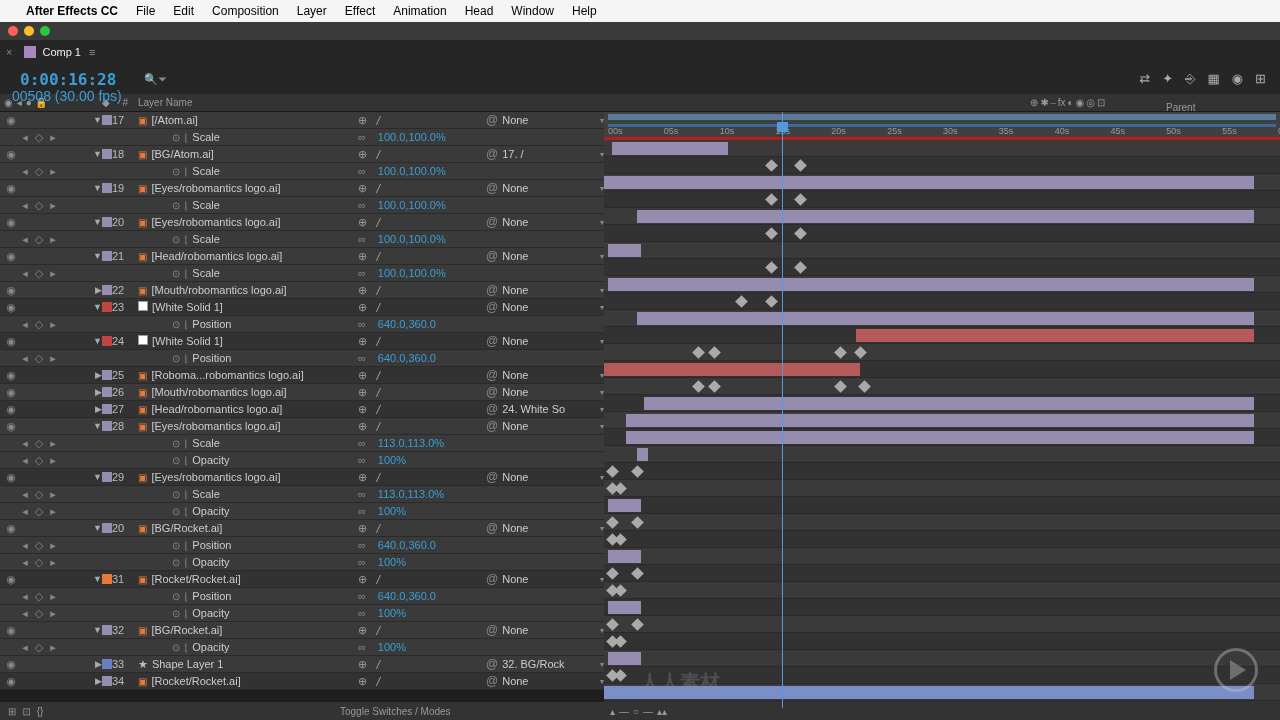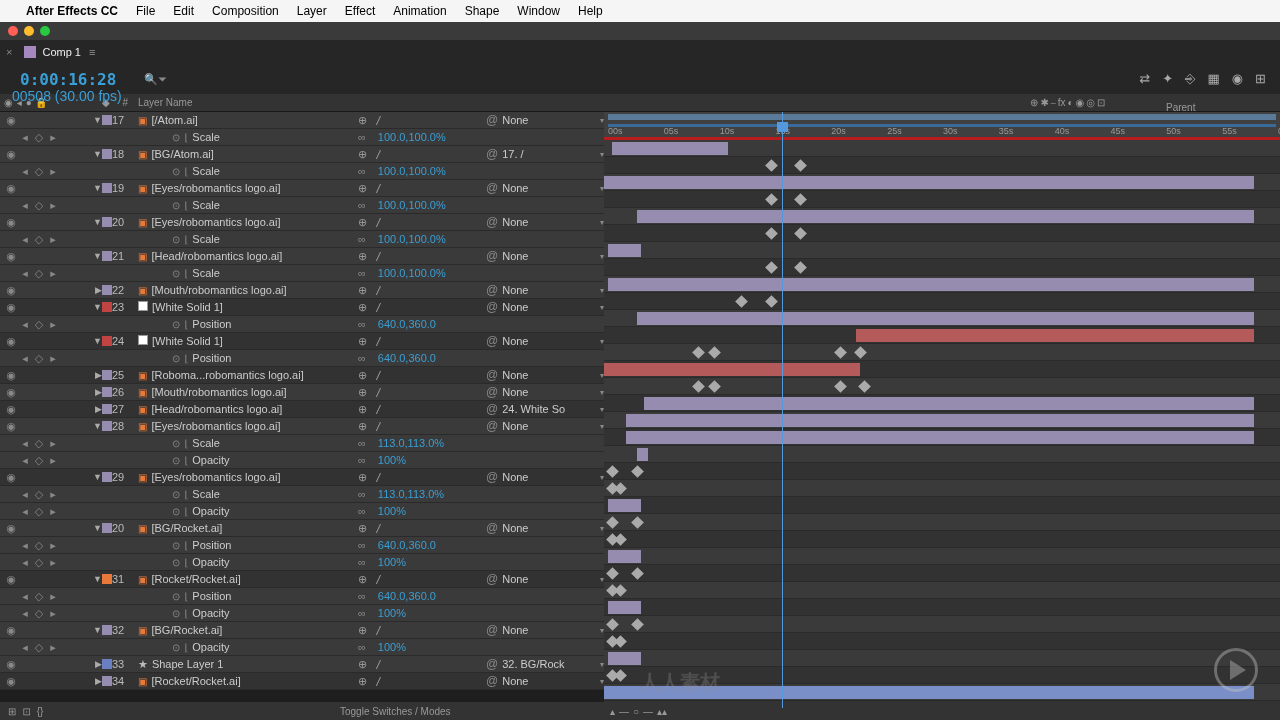--- a/index.html
+++ b/index.html
@@ -79,21 +79,21 @@
 
 <div class="menubar">
   <span class="apple"></span>
   <span class="appname">After Effects CC</span>
   <span>File</span>
   <span>Edit</span>
   <span>Composition</span>
   <span>Layer</span>
   <span>Effect</span>
   <span>Animation</span>
-  <span>Shape</span>
+  <span>Head</span>
   <span>Window</span>
   <span>Help</span>
 </div>
 
 <div class="traffic">
   <span class="r"></span>
   <span class="y"></span>
   <span class="g"></span>
 </div>
 

